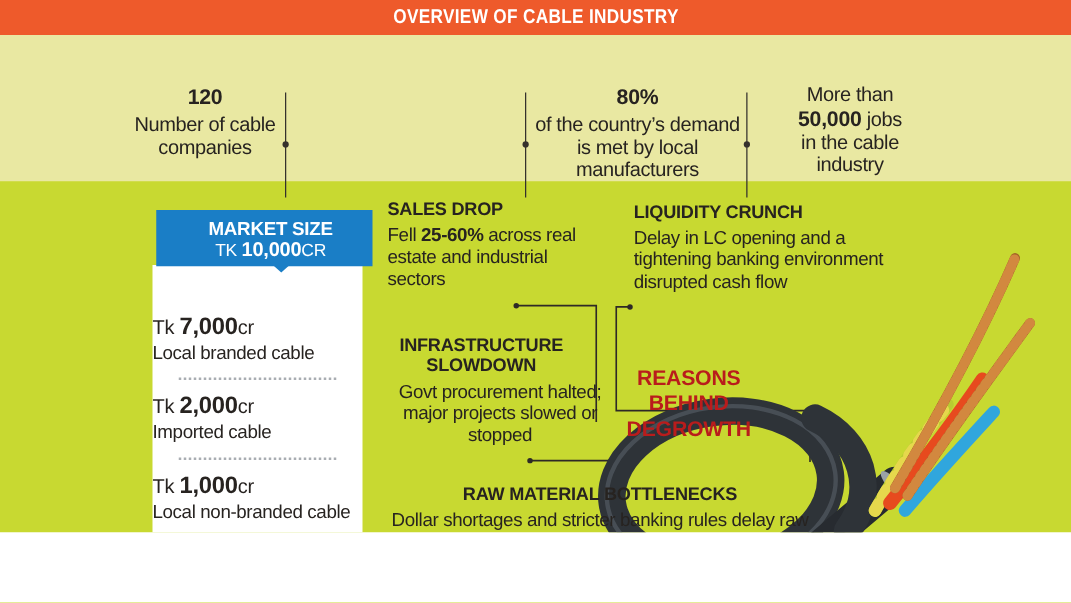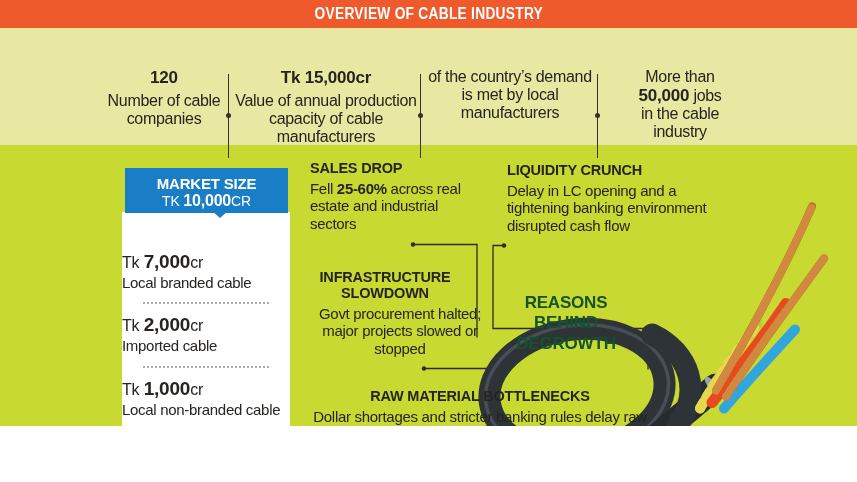--- a/index.html
+++ b/index.html
@@ -40,21 +40,21 @@
   .vd-1{left:228px;} .vd-2{left:420px;} .vd-3{left:597px;}
   .vdivider .dot{
     position:absolute;left:-2px;top:50%;margin-top:-3px;
     width:5px;height:5px;border-radius:50%;background:#35312d;display:block;
   }
   
   .main{position:absolute;top:145px;left:0;width:857px;height:337px;}
   
   .market-flag{
     position:absolute;left:125px;top:23px;width:163px;height:45px;
-    background:#1a7ec6;color:#ffffff;text-align:center;z-index:3;
+    background:#1a7ec6;color:#ffffff;text-align:center;z-index:3;padding-left:10px;
   }
   .market-flag .mf-title{font-size:15px;font-weight:700;margin-top:7px;letter-spacing:-.2px;}
   .market-flag .mf-sub{font-size:14px;letter-spacing:-.2px;}
   .market-flag .mf-sub b{font-size:16px;}
   .market-flag:after{
     content:"";position:absolute;left:58%;bottom:-14px;margin-left:-9px;
     border:9px solid transparent;border-top:8px solid #1a7ec6;
   }
   
   .market-panel{
@@ -76,23 +76,23 @@
   .note-title{font-size:14.5px;font-weight:700;letter-spacing:-.2px;line-height:1.1;}
   .note-body{font-size:15px;letter-spacing:-.3px;line-height:1.16;margin-top:3px;}
   .note-sales{left:310px;top:16px;width:172px;}
   .note-liquidity{left:507px;top:18px;width:214px;}
   .note-infra{left:310px;top:125px;width:180px;text-align:center;}
   .note-infra .note-title{width:150px;}
   .note-raw{left:310px;top:244px;width:340px;text-align:center;}
   .note-raw .note-title{white-space:nowrap;}
   
   .center-label{
-    position:absolute;left:491px;top:148px;width:150px;z-index:3;
+    position:absolute;left:476px;top:148px;width:150px;z-index:3;
     text-align:center;font-size:17px;font-weight:800;letter-spacing:-.2px;
-    line-height:1.2;color:#14532d;
+    line-height:1.2;color:#b91c1c;
   }
   
   .overlay{position:absolute;top:0;left:0;width:857px;height:482px;pointer-events:none;z-index:1;}
 </style>
 </head>
 <body>
 
 <div class="canvas">
 
   <header class="topbar">
@@ -100,28 +100,25 @@
   </header>
 
   <section class="stats">
     <div class="stat stat-1">
       <div class="stat-value">120</div>
       <div class="stat-label">Number of cable companies</div>
     </div>
     <div class="vdivider vd-1">
         <span class="dot"></span>
       </div>
-    <div class="stat stat-2">
-      <div class="stat-value">Tk 15,000cr</div>
-      <div class="stat-label">Value of annual production capacity of cable manufacturers</div>
-    </div>
     <div class="vdivider vd-2">
         <span class="dot"></span>
       </div>
     <div class="stat stat-3">
+      <div class="stat-value">80%</div>
       <div class="stat-label">of the country’s demand is met by local manufacturers</div>
     </div>
     <div class="vdivider vd-3">
         <span class="dot"></span>
       </div>
     <div class="stat stat-4">
       <div class="narrow">
         <div class="stat-label">More than</div>
         <div>
           <span class="stat-value-inline">50,000</span><span class="stat-label"> jobs</span>

